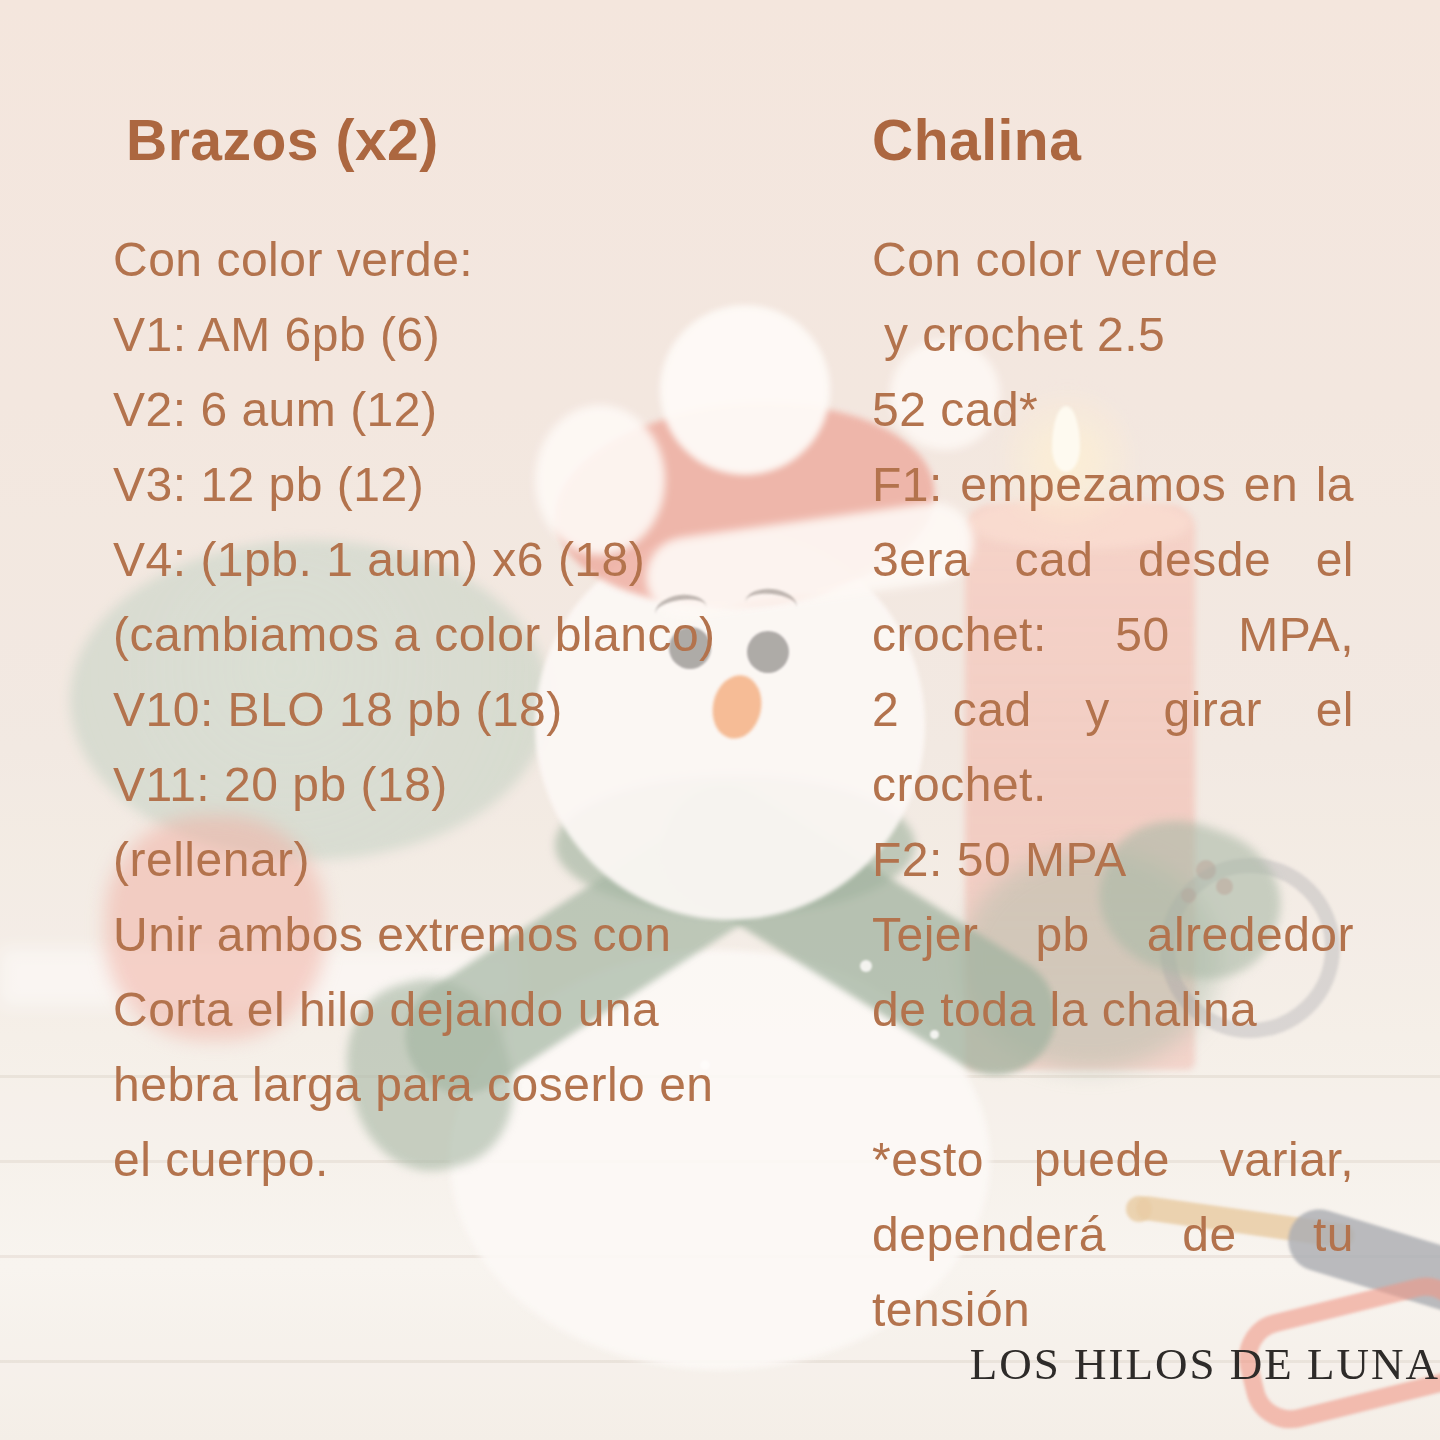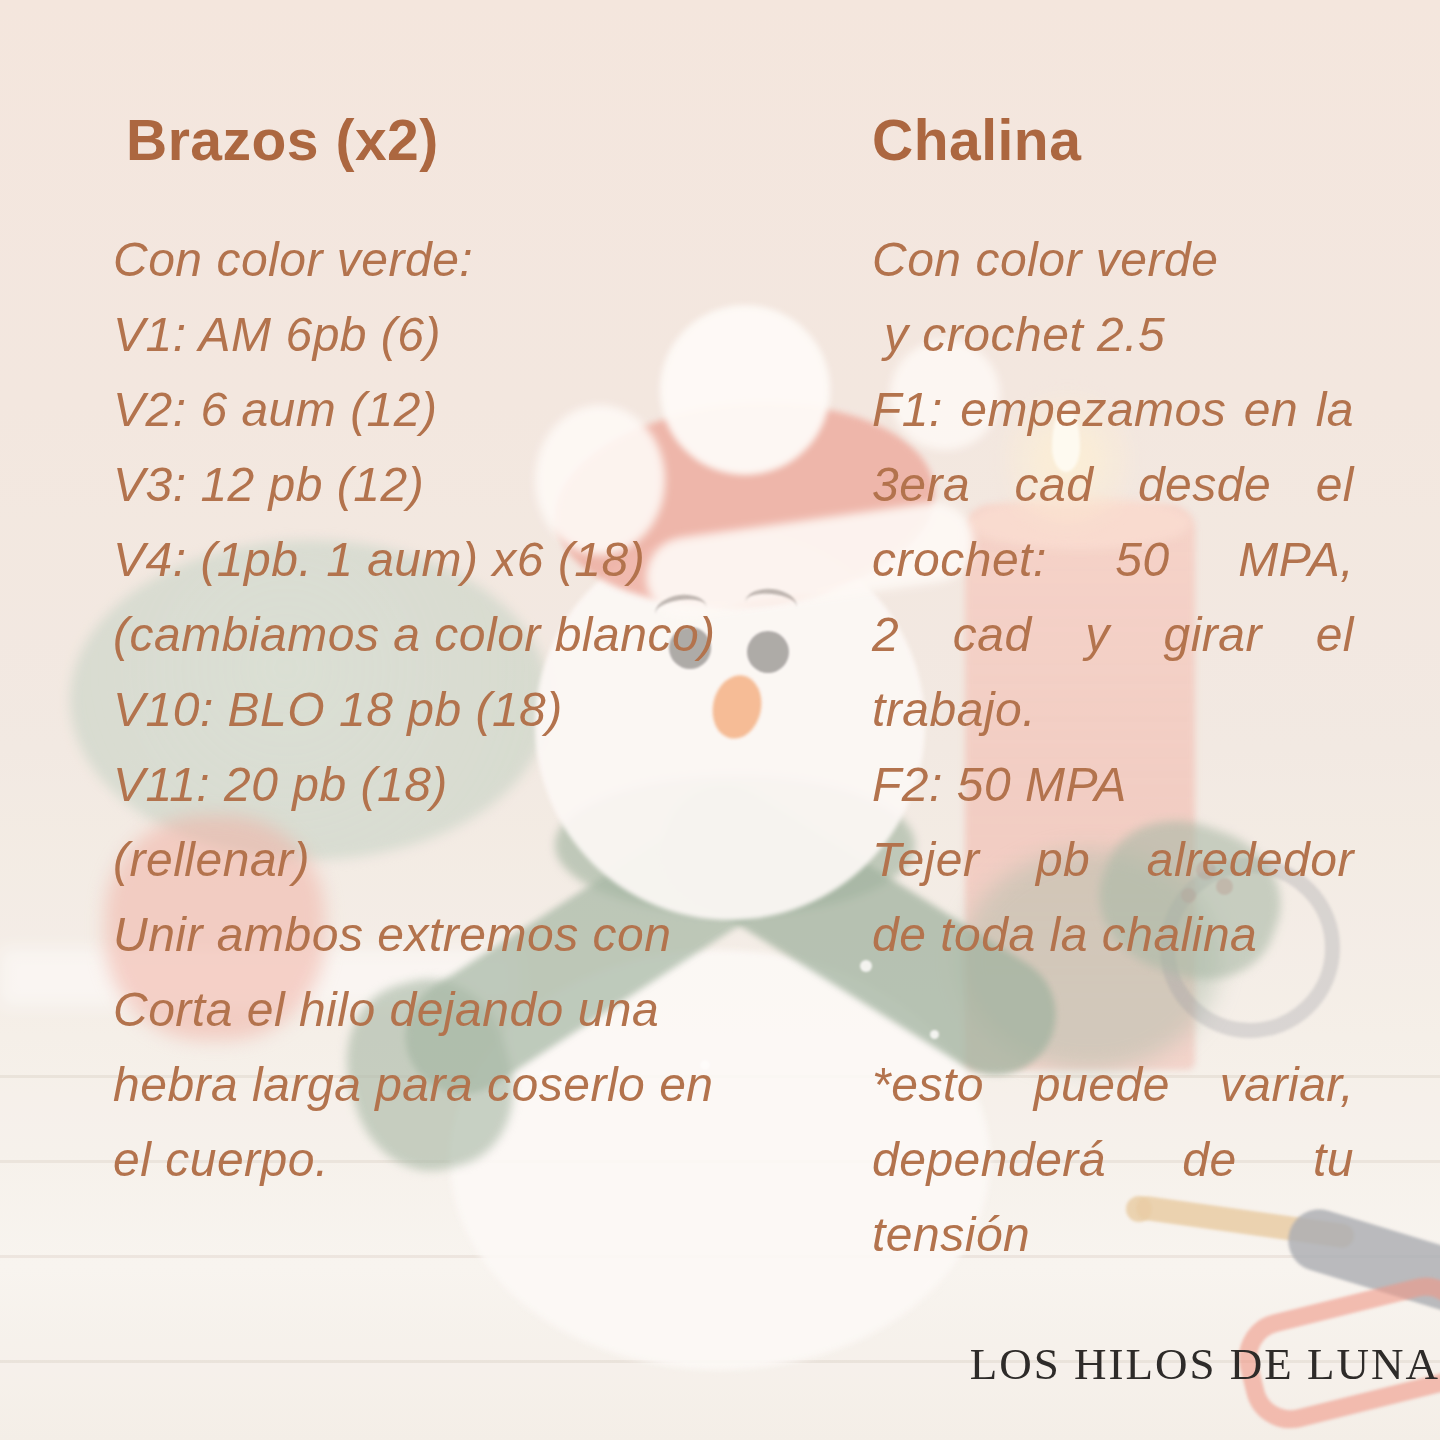--- a/index.html
+++ b/index.html
@@ -90,21 +90,21 @@
   .stitch-marker{left:1240px;top:1295px;width:200px;height:80px;border-radius:45px;transform:rotate(-14deg);
     border:18px solid rgba(237,130,110,0.60);filter:blur(1.5px);}
   
   .txt{position:absolute;z-index:2;}
   .heading{font-size:57px;font-weight:700;color:var(--heading);letter-spacing:0.5px;line-height:1;}
   .h-left{left:126px;top:112px;}
   .h-right{left:872px;top:112px;}
   .lines{display:flex;flex-direction:column;}
   .lines-left{left:113px;top:222px;width:690px;}
   .lines-right{left:872px;top:222px;width:482px;}
-  .line{height:75px;font-size:48px;letter-spacing:0.5px;color:var(--body);line-height:75px;font-style:italic;}
+  .line{height:75px;font-size:48px;letter-spacing:0.5px;color:var(--body);line-height:75px;}
   .j{text-align:justify;text-align-last:justify;}
   .ind{padding-left:12px;}
   .footer{left:0;top:1338px;width:1440px;text-align:right;
     font-family:"Liberation Serif","DejaVu Serif",serif;
     font-size:45px;letter-spacing:2px;color:var(--footer);}
 </style>
 </head>
 <body>
 
 <div class="canvas">
@@ -169,25 +169,26 @@
     <div class="line">(rellenar)</div>
     <div class="line">Unir ambos extremos con</div>
     <div class="line">Corta el hilo dejando una</div>
     <div class="line">hebra larga para coserlo en</div>
     <div class="line">el cuerpo.</div>
   </div>
 
   <div class="txt lines lines-right">
     <div class="line">Con color verde</div>
     <div class="line ind">y crochet 2.5</div>
+    <div class="line">52 cad*</div>
     <div class="line j">F1: empezamos en la</div>
     <div class="line j">3era cad desde el</div>
     <div class="line j">crochet: 50 MPA,</div>
     <div class="line j">2 cad y girar el</div>
-    <div class="line">trabajo.</div>
+    <div class="line">crochet.</div>
     <div class="line">F2: 50 MPA</div>
     <div class="line j">Tejer pb alrededor</div>
     <div class="line">de toda la chalina</div>
     <div class="line"></div>
     <div class="line j">*esto puede variar,</div>
     <div class="line j">dependerá de tu</div>
     <div class="line">tensión</div>
   </div>
 
   <div class="txt footer">LOS HILOS DE LUNA</div>

